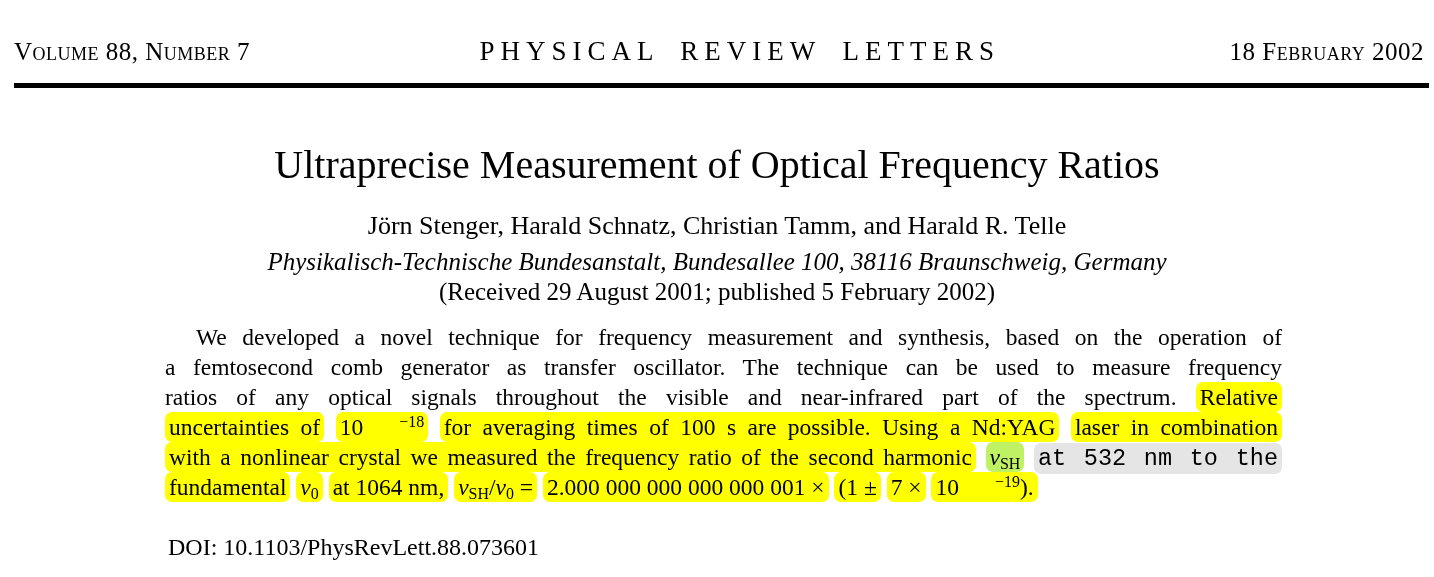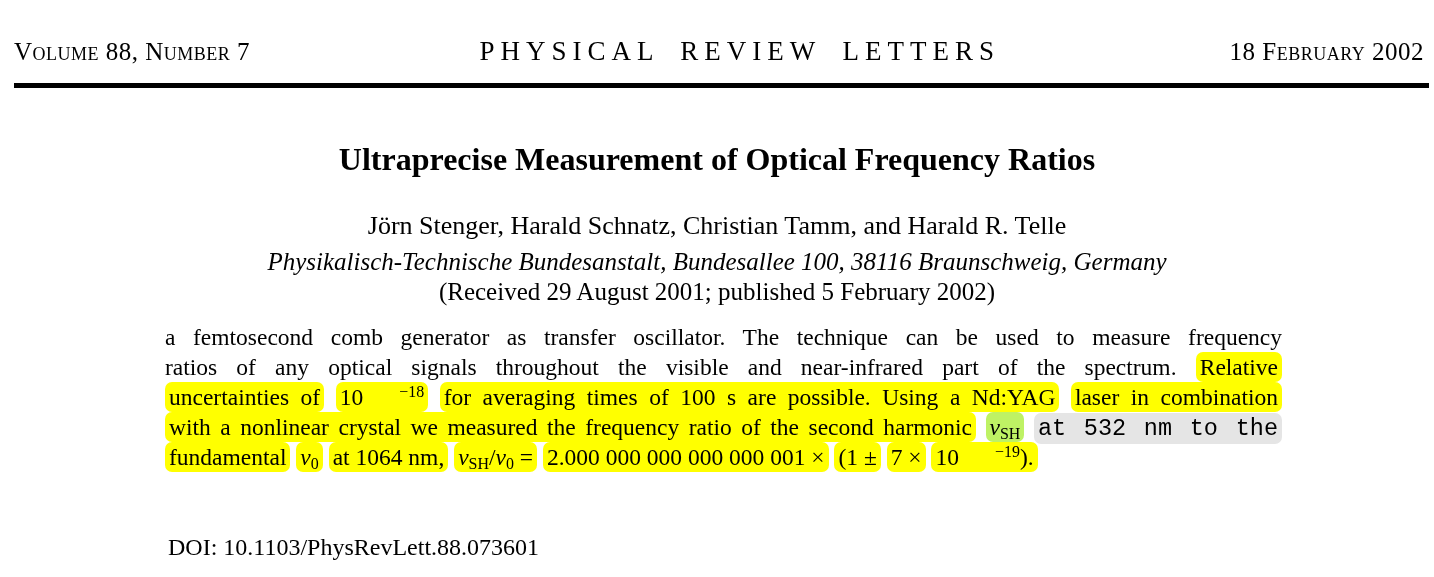--- a/index.html
+++ b/index.html
@@ -25,21 +25,21 @@
     font-size: 27px; letter-spacing: 6px; word-spacing: 9px; white-space: nowrap;
   }
   .rule {
     position: absolute; top: 83px; left: 14px; right: 5px; height: 5px;
     background: #000;
   }
 
   
   .title {
     position: absolute; top: 141px; left: 0; width: 100%;
-    text-align: center; font-weight: bold; font-size: 32px; white-space: nowrap;
+    text-align: center; font-weight: normal; font-size: 40px; white-space: nowrap;
   }
   .authors {
     position: absolute; top: 211px; left: 0; width: 100%;
     text-align: center; font-size: 26px; white-space: nowrap;
   }
   .affiliation {
     position: absolute; top: 248px; left: 0; width: 100%;
     text-align: center; font-style: italic; font-size: 25px; white-space: nowrap;
   }
   .received {
@@ -87,20 +87,21 @@
   </div>
 
   <div class="rule"></div>
 
   <div class="title">Ultraprecise Measurement of Optical Frequency Ratios</div>
   <div class="authors">Jörn Stenger, Harald Schnatz, Christian Tamm, and Harald R. Telle</div>
   <div class="affiliation">Physikalisch-Technische Bundesanstalt, Bundesallee 100, 38116 Braunschweig, Germany</div>
   <div class="received">(Received 29 August 2001; published 5 February 2002)</div>
 
   <div class="abstract">
+      <div class="abs-line indent"><span><span>We developed a novel technique for frequency measurement and synthesis, based on the operation of</span></span></div>
       <div class="abs-line"><span><span>a femtosecond comb generator as transfer oscillator. The technique can be used to measure frequency</span></span></div>
       <div class="abs-line"><span><span>ratios of any optical signals throughout the visible and near-infrared part of the spectrum.</span></span> <span class="hl" style="background: rgb(255, 255, 0);"><span>Relative</span></span></div>
       <div class="abs-line"><span class="hl" style="background: rgb(255, 255, 0);"><span>uncertainties of</span></span> <span class="hl" style="background: rgb(255, 255, 0);"><span>10</span><sup>−18</sup></span> <span class="hl" style="background: rgb(255, 255, 0);"><span>for averaging times of 100 s are possible. Using a Nd:YAG</span></span> <span class="hl" style="background: rgb(255, 255, 0);"><span>laser in combination</span></span></div>
       <div class="abs-line"><span class="hl" style="background: rgb(255, 255, 0);"><span>with a nonlinear crystal we measured the frequency ratio of the second harmonic</span></span> <span class="hl" style="background: #bef264;"><span class="it">ν</span><sub>SH</sub></span> <span class="hl" style="background: #e5e5e5; font-family: Liberation Mono, monospace;"><span>at 532 nm to the</span></span></div>
       <div class="abs-line last"><span class="hl" style="background: rgb(255, 255, 0);"><span>fundamental</span></span> <span class="hl" style="background: rgb(255, 255, 0);"><span class="it">ν</span><sub>0</sub></span> <span class="hl" style="background: rgb(255, 255, 0);"><span>at 1064 nm,</span></span> <span class="hl" style="background: rgb(255, 255, 0);"><span class="it">ν</span><sub>SH</sub><span>/</span><span class="it">ν</span><sub>0</sub><span> =</span></span> <span class="hl" style="background: rgb(255, 255, 0);"><span>2.000 000 000 000 000 001 ×</span></span> <span class="hl" style="background: rgb(255, 255, 0);"><span>(1 ±</span></span> <span class="hl" style="background: rgb(255, 255, 0);"><span>7 ×</span></span> <span class="hl" style="background: rgb(255, 255, 0);"><span>10</span><sup>−19</sup><span>).</span></span></div>
     </div>
 
   <div class="footline">
     <span>DOI: 10.1103/PhysRevLett.88.073601</span>
   </div>

